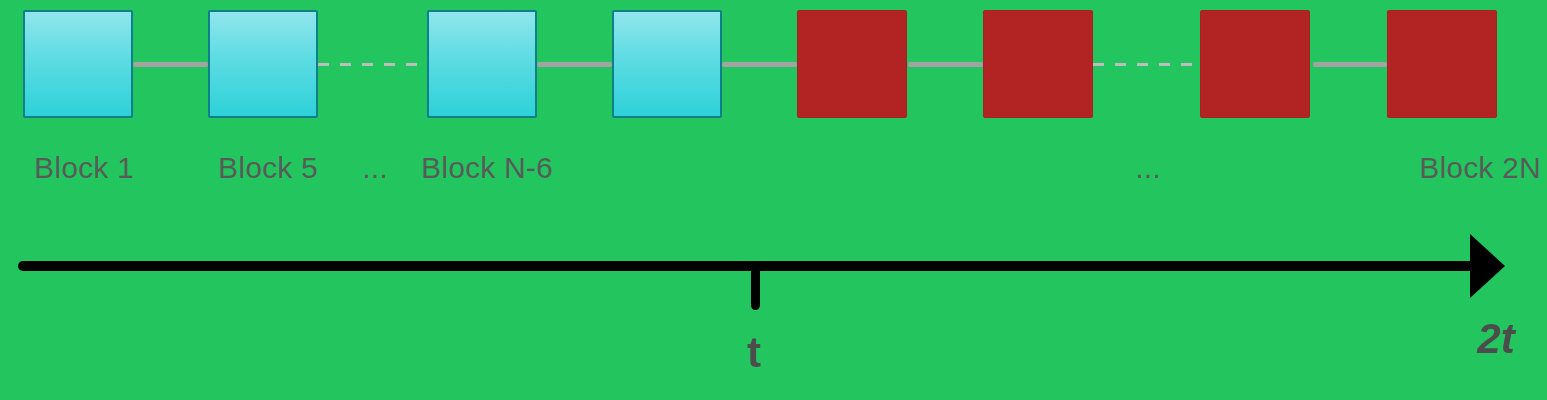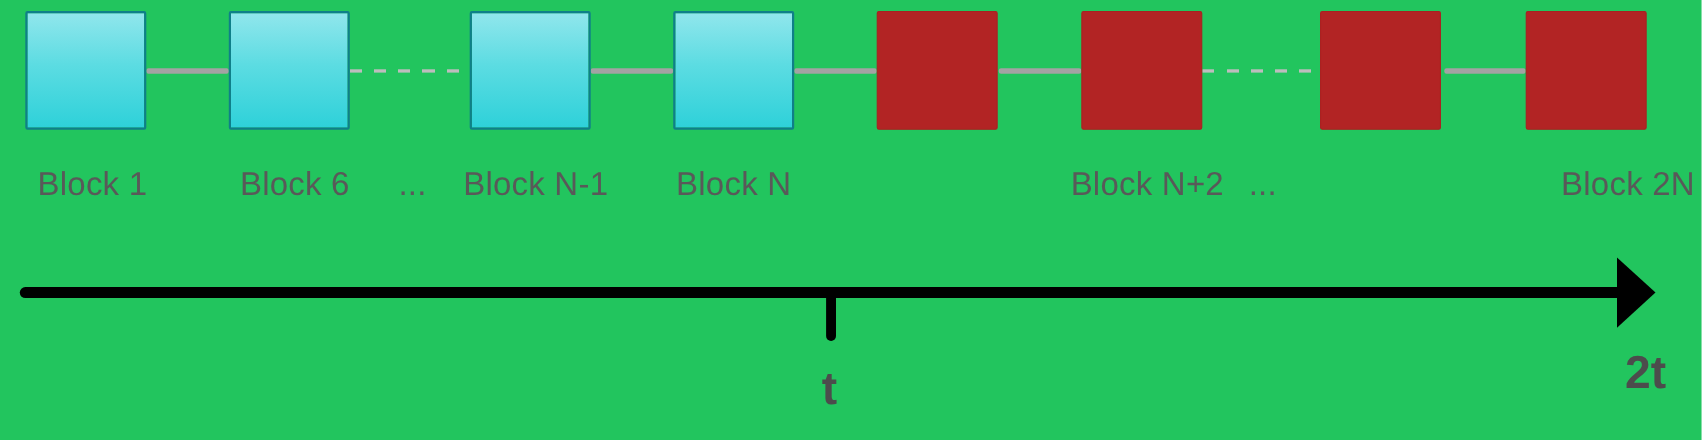--- a/index.html
+++ b/index.html
@@ -101,20 +101,21 @@
   }
   .tl-label--t {
     left: 714px;
     top: 330px;
     width: 80px;
   }
   .tl-label--2t {
     left: 1446px;
     top: 316px;
     width: 100px;
+    font-style: italic;
   }
 </style>
 </head>
 <body>
 
 <div class="stage">
 
   <div class="connector" style="left:133px;width:75px"></div>
   <div class="connector connector--dashed" style="left:318px;width:109px"></div>
   <div class="connector" style="left:537px;width:75px"></div>
@@ -126,25 +127,23 @@
   <div class="block block--past" style="left:23px"></div>
   <div class="block block--past" style="left:208px"></div>
   <div class="block block--past" style="left:427px"></div>
   <div class="block block--past" style="left:612px"></div>
   <div class="block block--future" style="left:797px"></div>
   <div class="block block--future" style="left:983px"></div>
   <div class="block block--future" style="left:1200px"></div>
   <div class="block block--future" style="left:1387px"></div>
 
   <div class="blabel" style="left:9px">Block 1</div>
-  <div class="blabel" style="left:193px">Block 6</div>
+  <div class="blabel" style="left:193px">Block 5</div>
   <div class="blabel blabel--ellipsis" style="left:345px">...</div>
-  <div class="blabel" style="left:412px">Block N-1</div>
-  <div class="blabel" style="left:592px">Block N</div>
-  <div class="blabel" style="left:968px">Block N+2</div>
+  <div class="blabel" style="left:412px">Block N-6</div>
   <div class="blabel blabel--ellipsis" style="left:1118px">...</div>
   <div class="blabel" style="left:1405px">Block 2N</div>
 
   <div class="tl-line"></div>
   <div class="tl-arrowhead"></div>
   <div class="tl-tick"></div>
   <div class="tl-label tl-label--t">t</div>
   <div class="tl-label tl-label--2t">2t</div>
 
 </div>

